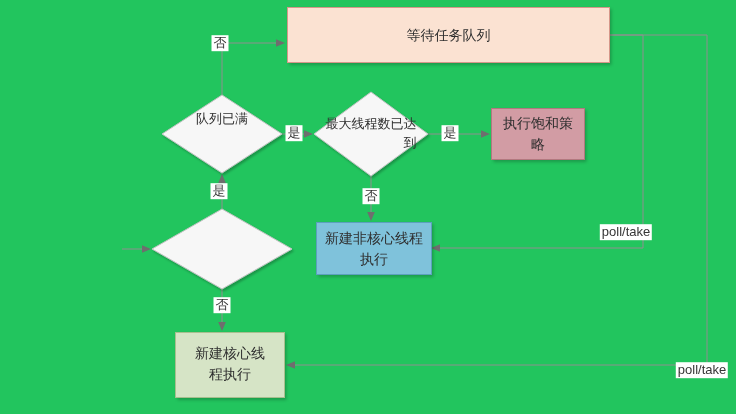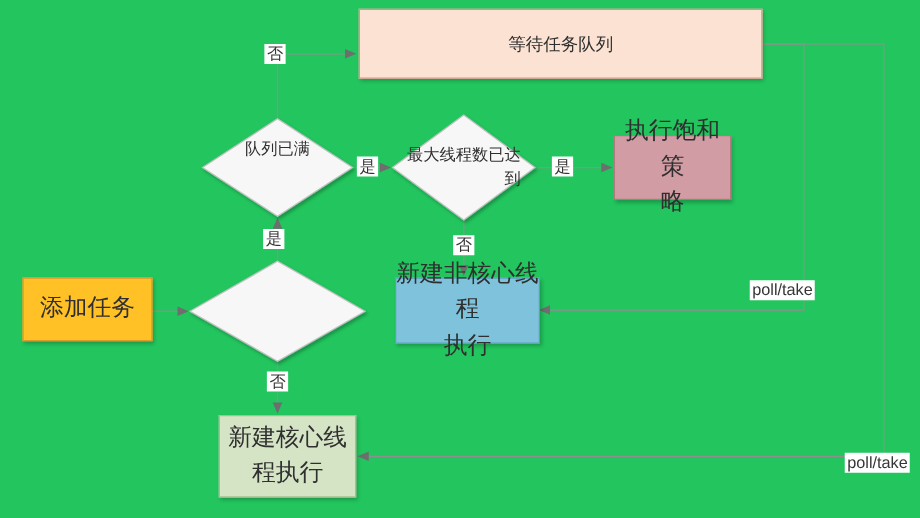--- a/index.html
+++ b/index.html
@@ -16,21 +16,21 @@
     position: absolute;
     left: 0; top: 0;
     width: 736px; height: 414px;
   }
   .node {
     position: absolute;
     display: flex;
     align-items: center;
     justify-content: center;
     text-align: center;
-    font-size: 19px;
+    font-size: 14px;
     line-height: 1.5;
     white-space: pre-line;
     border: 1px solid #999;
     box-sizing: border-box;
     box-shadow: 1.5px 2px 3px rgba(0,0,0,0.22);
   }
   .diamond-label {
     position: absolute;
     display: flex;
     align-items: center;
@@ -93,26 +93,25 @@
       <polygon points="314,134 371,92 428,134 371,176" fill="#f7f7f7" stroke="#c2c2c2"></polygon>
       <polygon points="152,249 222,209 292,249 222,289" fill="#f7f7f7" stroke="#c2c2c2"></polygon>
     </g>
   </svg>
 
   <div class="node big-label" style="left: 287px; top: 7px; width: 323px; height: 56px; background: rgb(251, 226, 210); border-color: rgb(214, 151, 138);">等待任务队列</div>
 
   <div class="node" style="left: 491px; top: 108px; width: 94px; height: 52px; background: rgb(210, 156, 164); border-color: rgb(178, 120, 127);">执行饱和策
 略</div>
 
-  <div class="node" style="left: 18px; top: 222px; width: 104px; height: 51px; background: rgb(255, 193, 37); border-color: rgb(215, 155, 47);">添加任务</div>
 
   <div class="node" style="left: 316px; top: 222px; width: 116px; height: 53px; background: rgb(127, 194, 219); border-color: rgb(92, 160, 188);">新建非核心线程
 执行</div>
 
-  <div class="node" style="left: 175px; top: 332px; width: 110px; height: 66px; background: rgb(214, 228, 198); border-color: rgb(168, 191, 143);">新建核心线
+  <div class="node" style="left: 175px; top: 332px; width: 110px; height: 66px; background: rgb(214, 228, 198); border-color: rgb(168, 191, 143); font-family: Liberation Mono, monospace;">新建核心线
 程执行</div>
 
   <div class="diamond-label" style="left:162px; top:99px; width:120px; height:40px;">队列已满</div>
 
   <div class="diamond-label" style="left:311px; top:106px; width:120px; height:56px;text-align:right;">最大线程数已达
 到</div>
 
 
   <span class="edge-label" style="left:220px; top:43px;">否</span>
 

